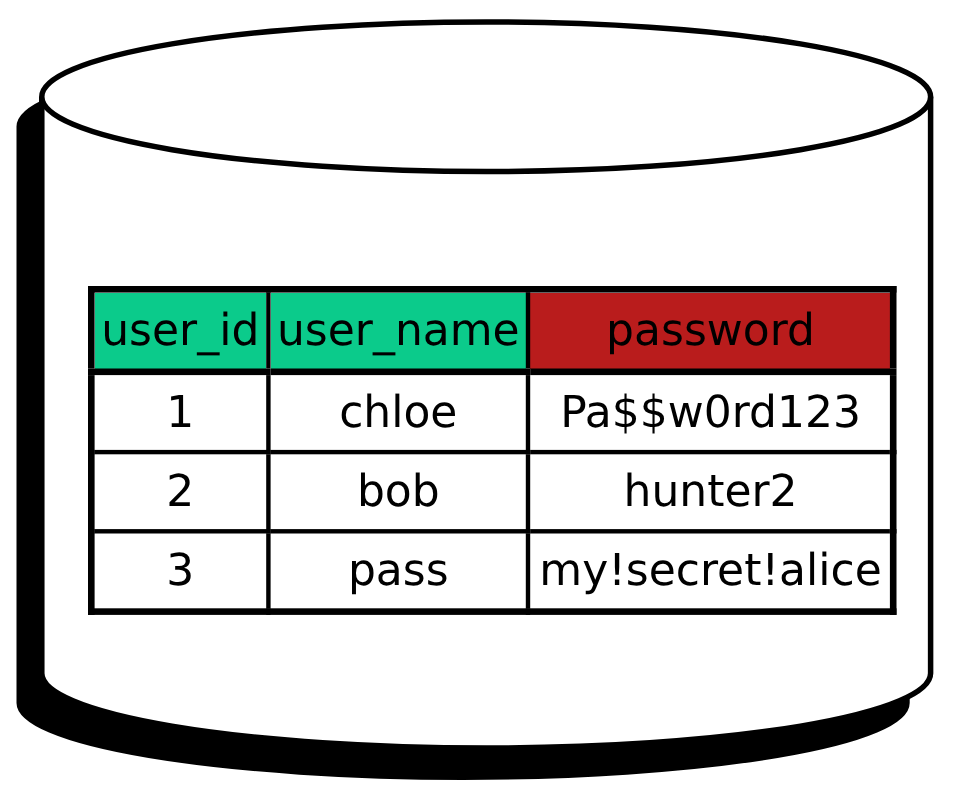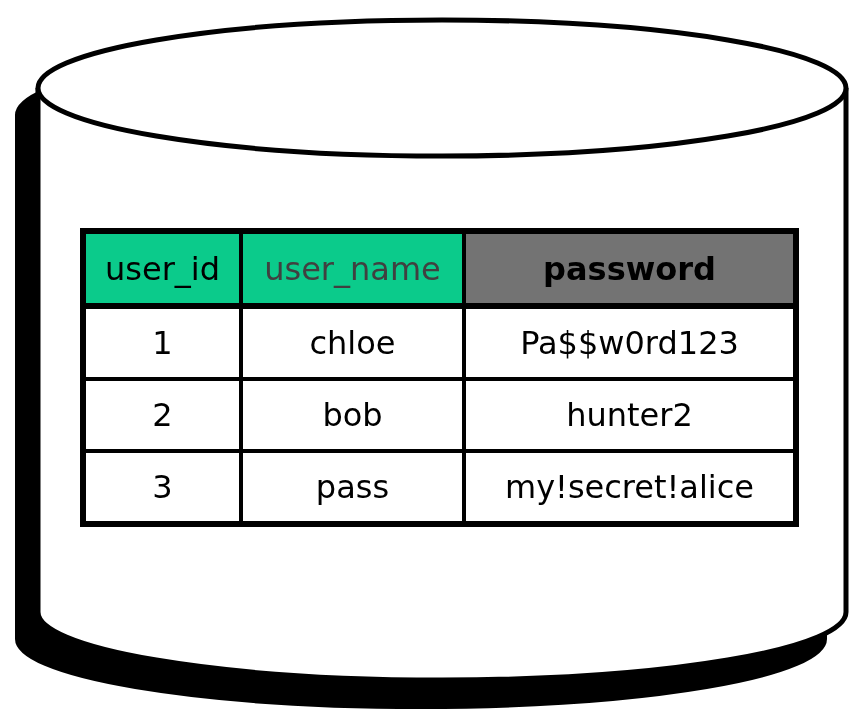--- a/index.html
+++ b/index.html
@@ -19,24 +19,24 @@
   .cylinder-svg {
     position: absolute;
     left: 0;
     top: 0;
     width: 868px;
     height: 726px;
   }
   table.db-table {
     position: absolute;
     left: 80px;
-    top: 228px;
+    top: 260px;
     border-collapse: collapse;
     table-layout: fixed;
-    font-size: 32px;
+    font-size: 40px;
     color: #000000;
     line-height: 1;
   }
   table.db-table th,
   table.db-table td {
     border: 4px solid #000000;
     text-align: center;
     vertical-align: middle;
     padding: 0 6px;
     overflow: hidden;
@@ -74,22 +74,22 @@
 
   <table class="db-table">
     <colgroup>
       <col class="c-user-id">
       <col class="c-user-name">
       <col class="c-password">
     </colgroup>
     <thead>
       <tr>
         <th style="background-color: rgb(11, 203, 139); color: rgb(0, 0, 0);">user_id</th>
-        <th style="background-color: rgb(11, 203, 139); color: #404040;">user_name</th>
-        <th style="background-color: #737373; color: rgb(0, 0, 0); font-weight: bold;">password</th>
+        <th style="background-color: rgb(11, 203, 139); color: #000000;">user_name</th>
+        <th style="background-color: #b91c1c; color: rgb(0, 0, 0);">password</th>
       </tr>
     </thead>
     <tbody>
       <tr>
         <td>1</td>
         <td>chloe</td>
         <td>Pa$$w0rd123</td>
       </tr>
       <tr>
         <td>2</td>

